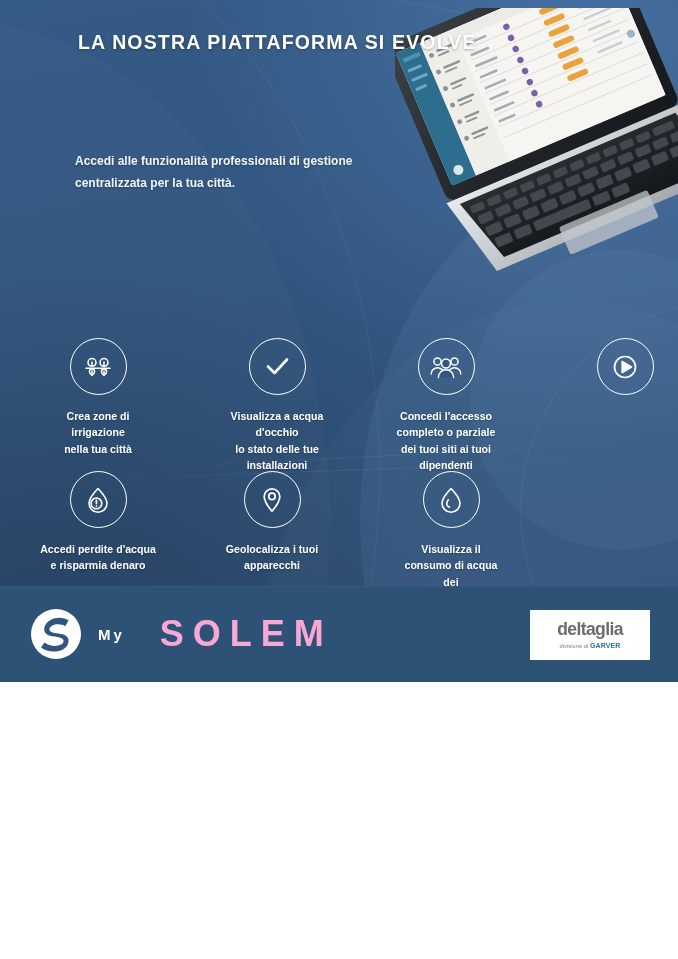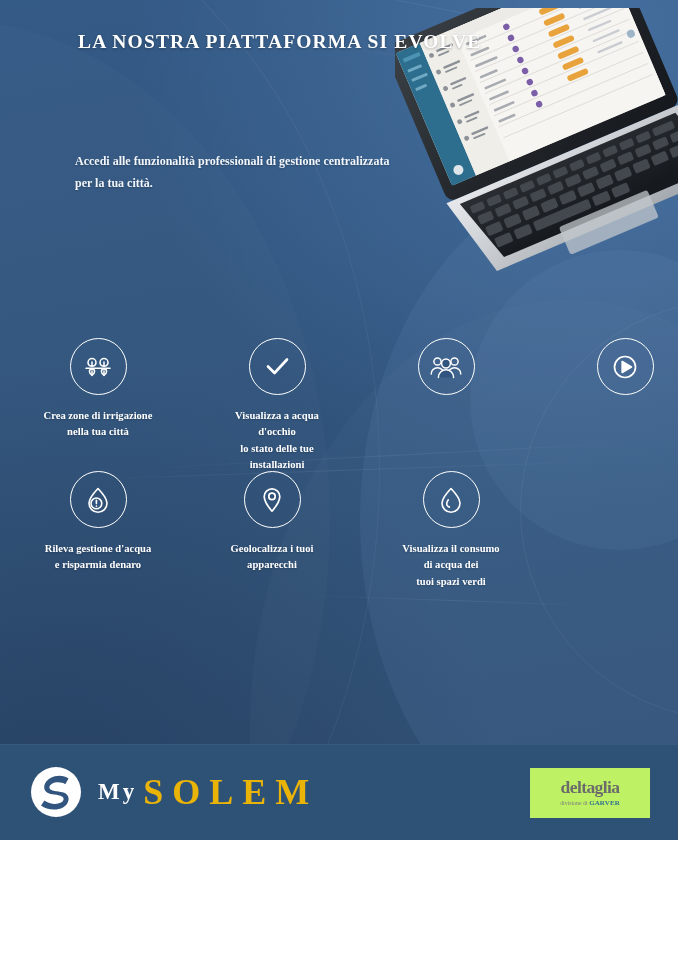--- a/index.html
+++ b/index.html
@@ -7,24 +7,23 @@
   html, body {
     width: 678px;
     height: 959px;
     overflow: hidden;
     font-family: "Liberation Sans", sans-serif;
   }
 
   #poster {
     position: relative;
     width: 678px;
-    height: 840px;
+    height: 682px;
     background: #31557e;
     overflow: hidden;
-    font-family: Liberation Serif, serif;
   }
 
   
   .bg-layer { position: absolute; inset: 0; overflow: hidden; pointer-events: none; }
 
   .bg-grad {
     position: absolute; inset: 0;
     background:
       radial-gradient(circle at 86% 6%, rgba(86,132,184,0.55) 0%, rgba(86,132,184,0.0) 46%),
       radial-gradient(circle at 8% 96%, rgba(18,40,66,0.40) 0%, rgba(18,40,66,0.0) 44%),
@@ -147,41 +146,42 @@
     background: rgba(255,255,255,0.05);
   }
 
   .brand {
     display: flex;
     align-items: center;
     margin-left: 28px;
   }
   .brand-mark { width: 56px; height: 56px; flex: 0 0 auto; }
   .brand-my {
-    font-size: 23px;
+    font-size: 15px;
     font-weight: bold;
     letter-spacing: 3px;
     color: #ffffff;
     margin-left: 14px;
     margin-right: 6px;
   }
   .brand-my .lower { text-transform: lowercase; }
   .brand-solem {
     font-size: 36px;
     font-weight: bold;
     letter-spacing: 9px;
-    color: #eab308;
+    color: #f9a8d4;
+    margin-left: 29px;
   }
 
   .partner {
     position: absolute;
     right: 28px;
     top: 24px;
     width: 120px; height: 50px;
-    background: #bef264;
+    background: #ffffff;
     display: flex;
     flex-direction: column;
     align-items: center;
     justify-content: center;
   }
   .partner-name {
     font-size: 17.5px;
     font-weight: bold;
     letter-spacing: -0.6px;
     color: #6b6b6b;
@@ -421,41 +421,43 @@
       <div class="ficon">
         <svg width="36" height="36" viewBox="0 0 36 36" fill="none" stroke="#fff" stroke-width="1.5" stroke-linecap="round" stroke-linejoin="round">
           <circle cx="9.5" cy="12.5" r="3.6"></circle>
           <path d="M3.2 25 c0-3.6 2.8-6.3 6.3-6.3 s6.3 2.7 6.3 6.3"></path>
           <circle cx="26.5" cy="12.5" r="3.6"></circle>
           <path d="M20.2 25 c0-3.6 2.8-6.3 6.3-6.3 s6.3 2.7 6.3 6.3"></path>
           <circle cx="18" cy="14.5" r="4.4" fill="#31557e"></circle>
           <path d="M10.4 28.4 c0-4.2 3.4-7.6 7.6-7.6 s7.6 3.4 7.6 7.6" fill="#31557e"></path>
         </svg>
       </div>
+      <div class="flabel">Concedi l'accesso completo o parziale
+dei tuoi siti ai tuoi dipendenti</div>
     </div>
 
     <div class="feature col-right">
       <div class="ficon">
         <svg width="34" height="34" viewBox="0 0 34 34" fill="none" stroke="#fff" stroke-width="1.7" stroke-linejoin="round">
           <circle cx="17" cy="17" r="10.5"></circle>
           <path d="M14.2 11.6 L23.4 17 L14.2 22.4 Z" fill="#fff"></path>
         </svg>
       </div>
     </div>
 
     <div class="feature col-left">
       <div class="ficon">
         <svg width="34" height="34" viewBox="0 0 34 34" fill="none" stroke="#fff" stroke-width="1.6" stroke-linecap="round" stroke-linejoin="round">
           <path d="M17 5.5 C17 5.5 8 15 8 20.2 a9 9 0 0 0 18 0 C26 15 17 5.5 17 5.5Z"></path>
           <circle cx="15.4" cy="20.4" r="5.4" fill="#31557e"></circle>
           <path d="M15.4 17.3 v3.3"></path>
           <path d="M15.4 23.1 v0.2"></path>
         </svg>
       </div>
-      <div class="flabel">Rileva gestione d'acqua
+      <div class="flabel">Accedi perdite d'acqua
 e risparmia denaro</div>
     </div>
 
     <div class="feature col-left">
       <div class="ficon">
         <svg width="34" height="34" viewBox="0 0 34 34" fill="none" stroke="#fff" stroke-width="1.7" stroke-linecap="round" stroke-linejoin="round">
           <path d="M17 5.8 c-4.3 0-7.8 3.5-7.8 7.8 0 5.8 7.8 14.6 7.8 14.6 s7.8-8.8 7.8-14.6 c0-4.3-3.5-7.8-7.8-7.8Z"></path>
           <circle cx="17" cy="13.4" r="3.2"></circle>
         </svg>
       </div>

